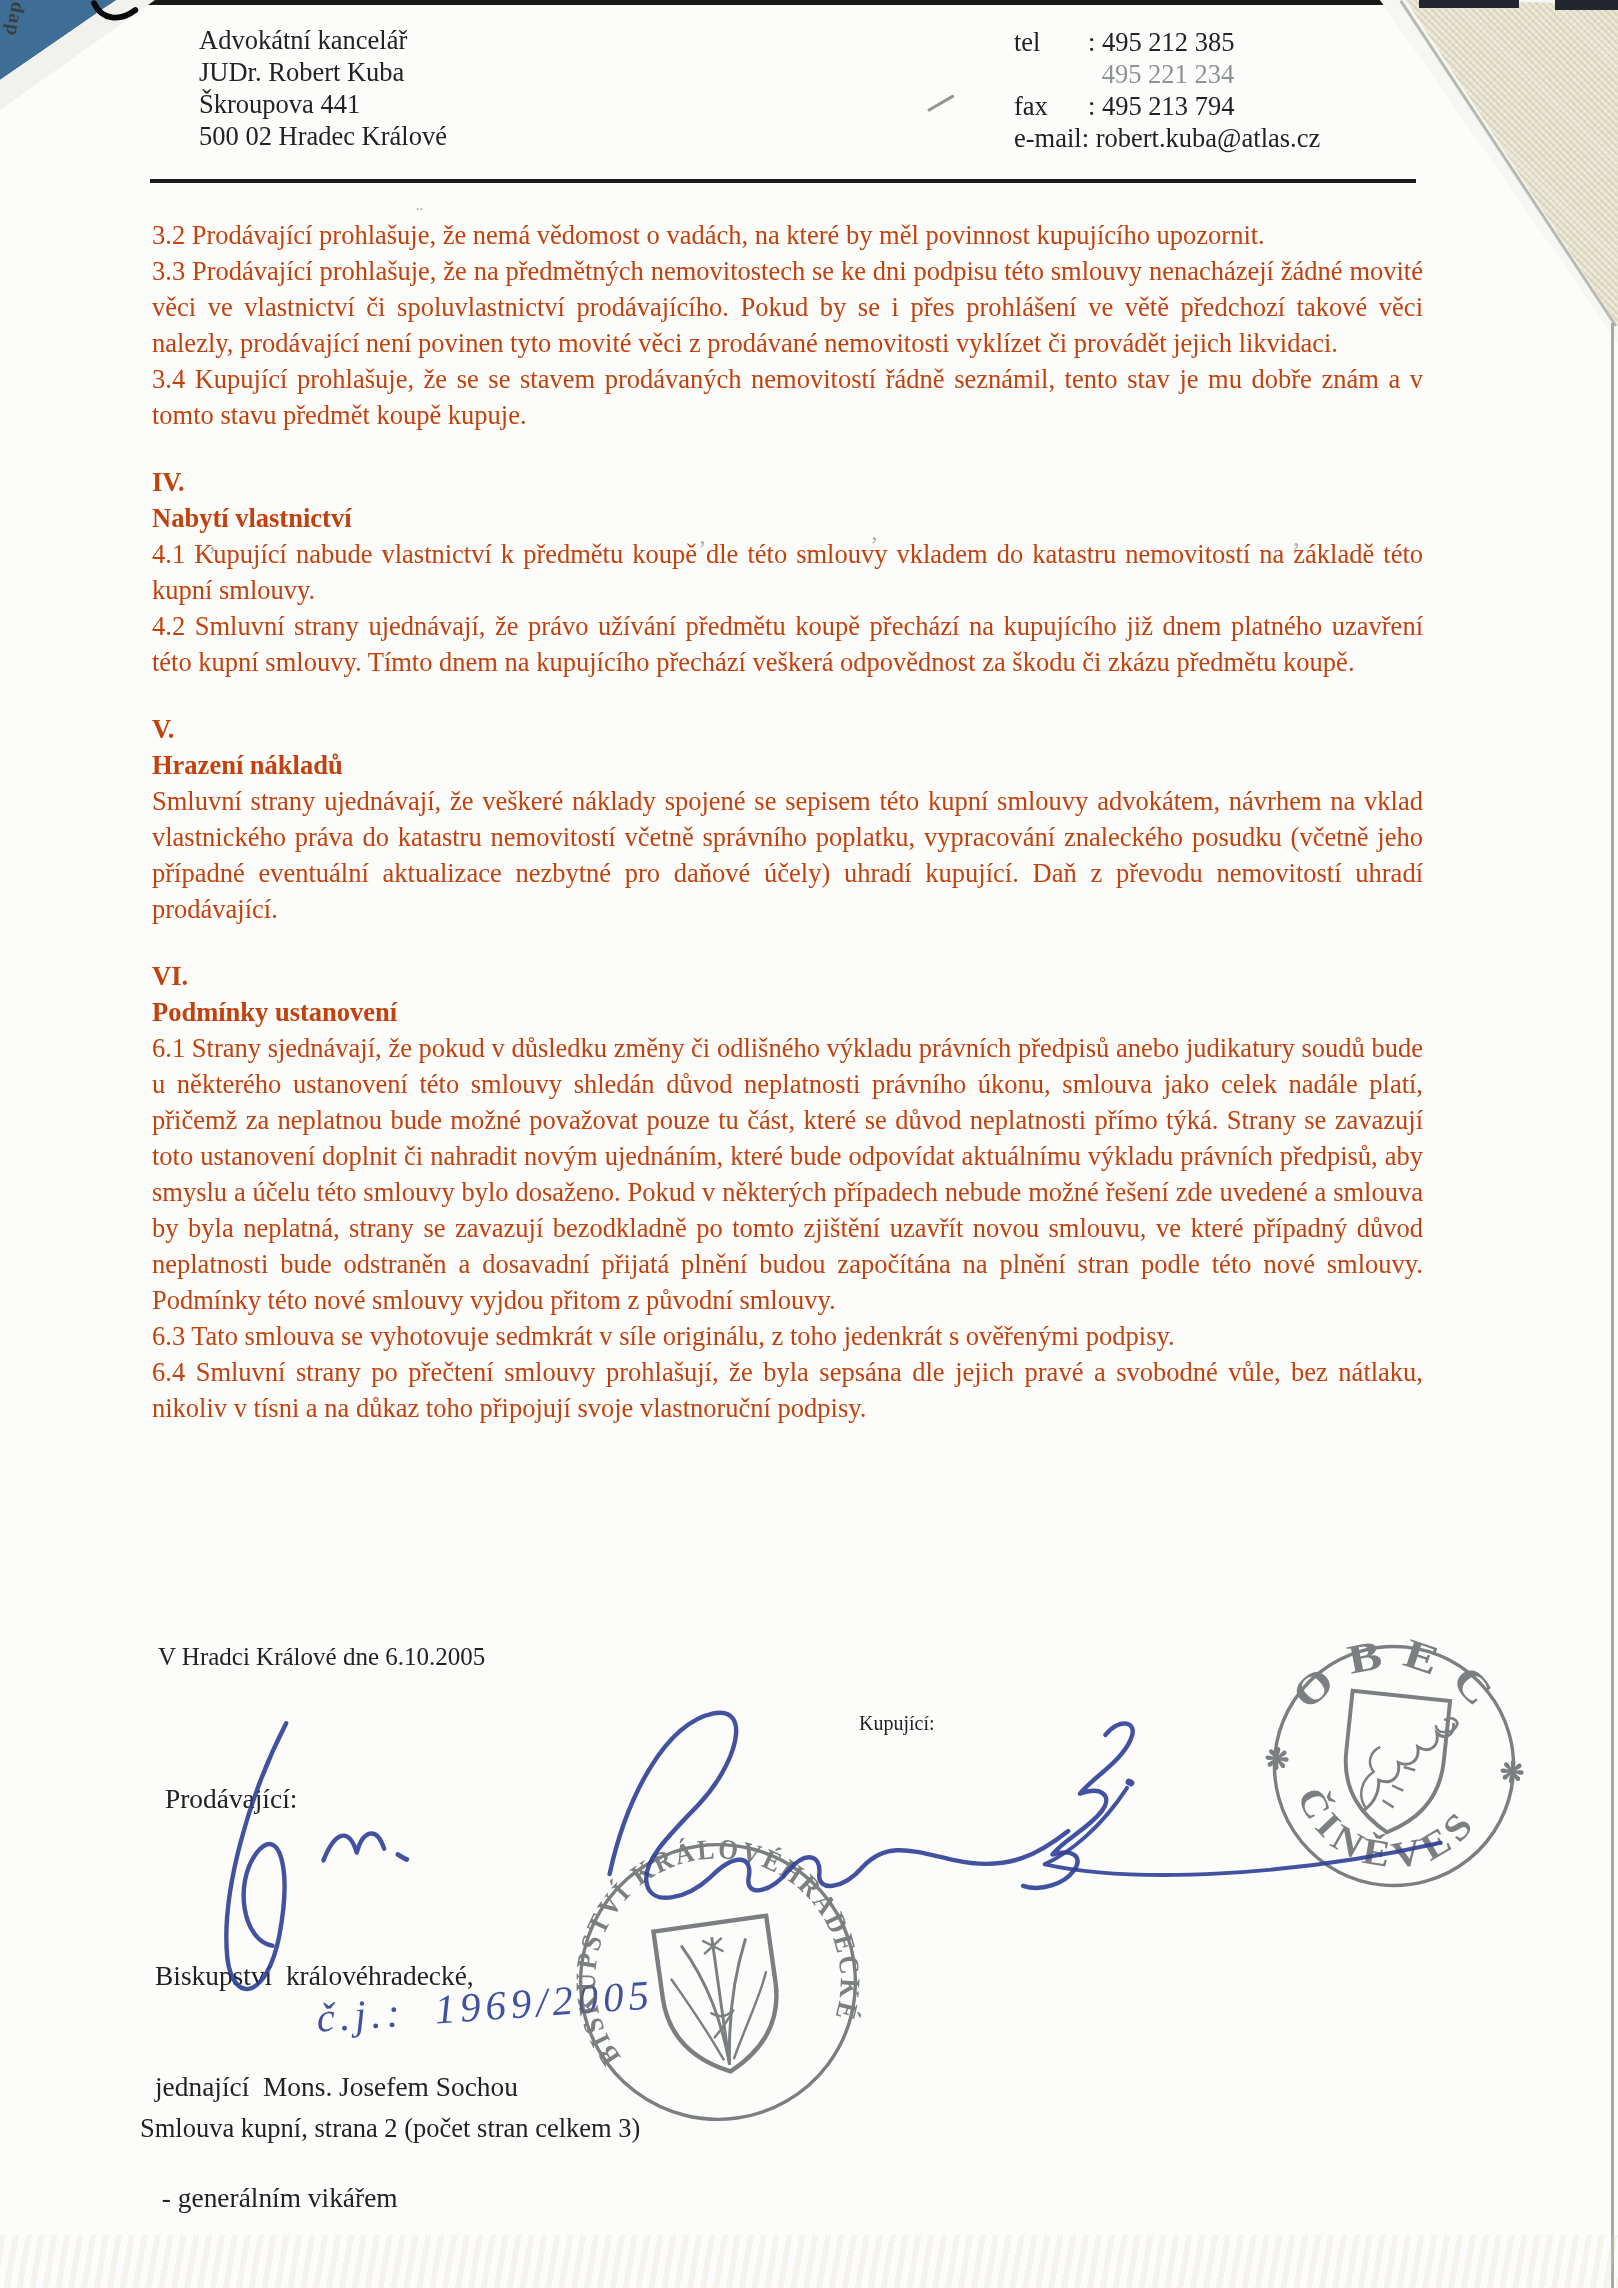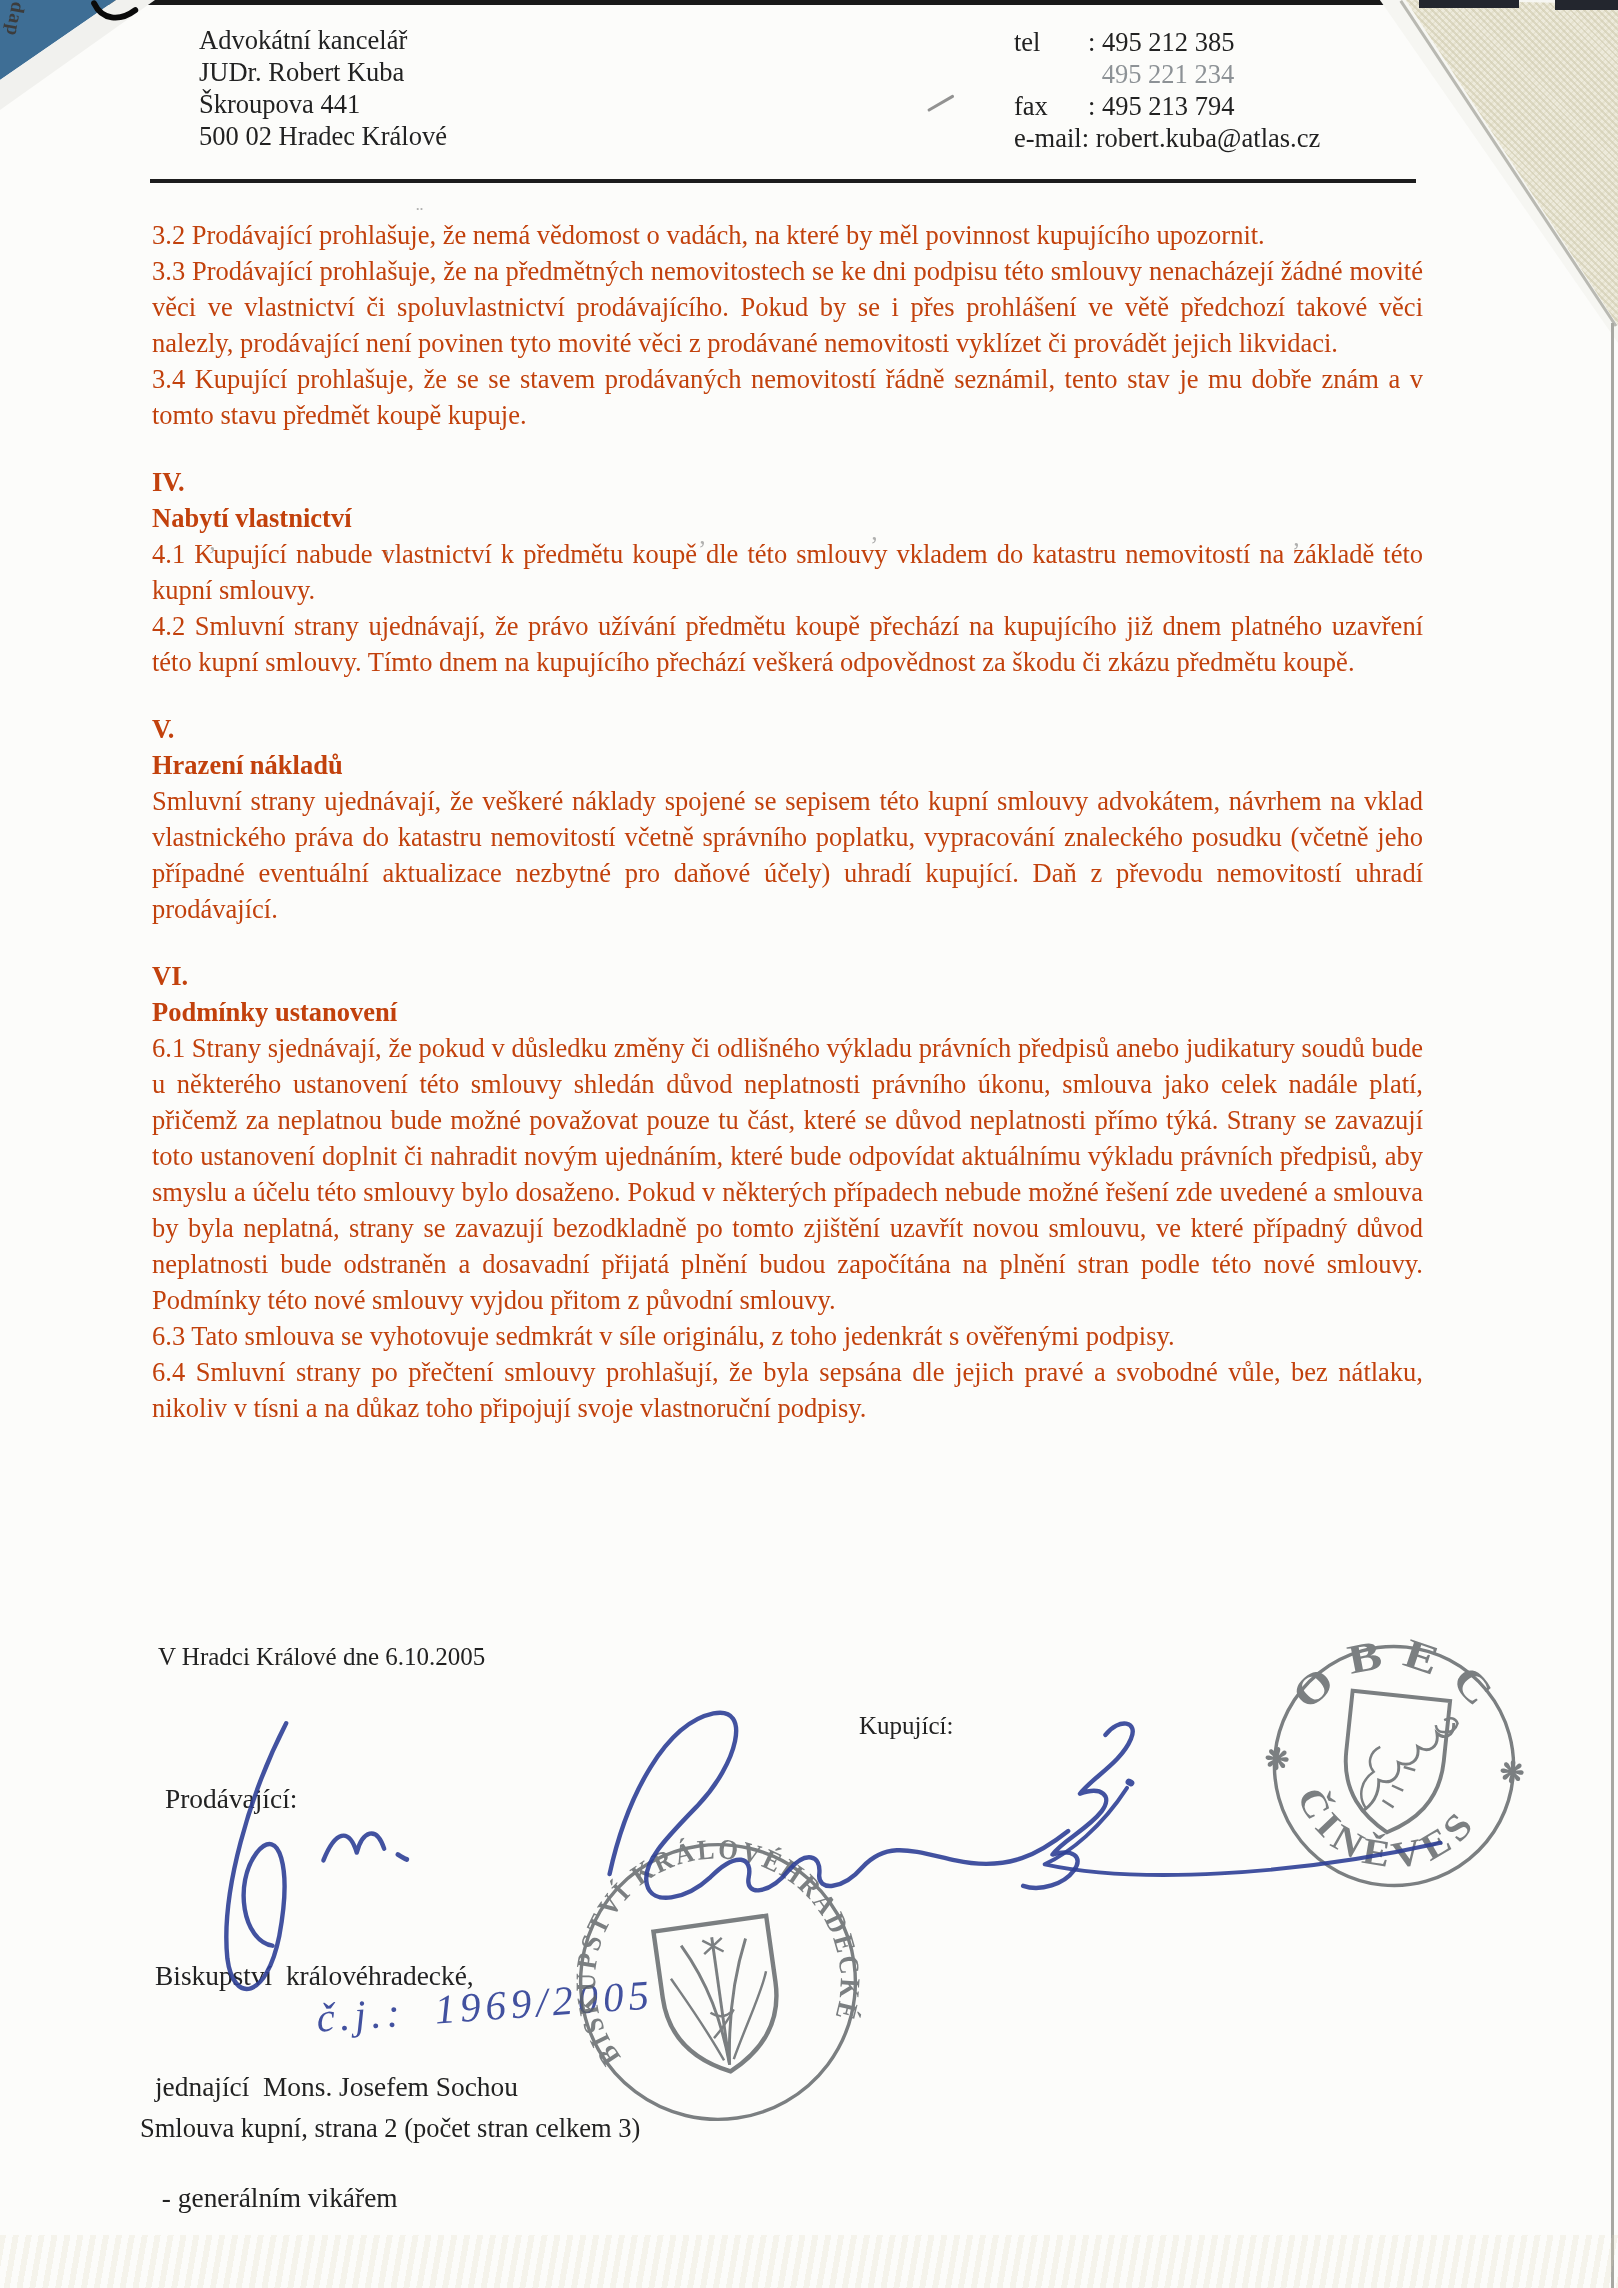--- a/index.html
+++ b/index.html
@@ -45,21 +45,21 @@
   .rule{position:absolute;left:150px;top:179px;width:1266px;height:3.9px;background:#1d1d1d;}
   
   .body-text{position:absolute;left:152px;top:217px;width:1271px;
     font-size:26.5px;line-height:36px;text-align:justify;text-align-last:left;color:#c2410c;}
   .body-text p{margin:0;}
   .sec-head{text-align:center;font-weight:bold;margin:0;}
   .gap{margin-top:31px !important;}
   .date-line{position:absolute;left:158px;top:1643px;font-size:25px;}
   
   .seller-label{position:absolute;left:165px;top:1784px;font-size:27.4px;}
-  .buyer-label{position:absolute;left:859px;top:1712px;font-size:25px;}
+  .buyer-label{position:absolute;left:859px;top:1712px;font-size:20px;}
   .seller-block{position:absolute;left:155px;top:1884px;font-size:27.4px;line-height:37px;white-space:pre;}
   .buyer-block{position:absolute;left:799px;top:1888px;width:404px;font-size:26.5px;line-height:36px;}
   .buyer-line2{text-align:center;}
   .hand-ref{position:absolute;left:316px;top:1982px;font-size:41px;font-style:italic;
     color:#2e3f96;transform:rotate(-4deg);letter-spacing:4.9px;opacity:.9;white-space:pre;}
   .footer-note{position:absolute;left:140px;top:2113px;font-size:26.5px;}
   
   .stamp{position:absolute;opacity:.82;}
   .stamp-bishop{left:561px;top:1825px;transform:rotate(-8deg);}
   .stamp-obec{left:1247px;top:1619px;transform:rotate(6deg);}

